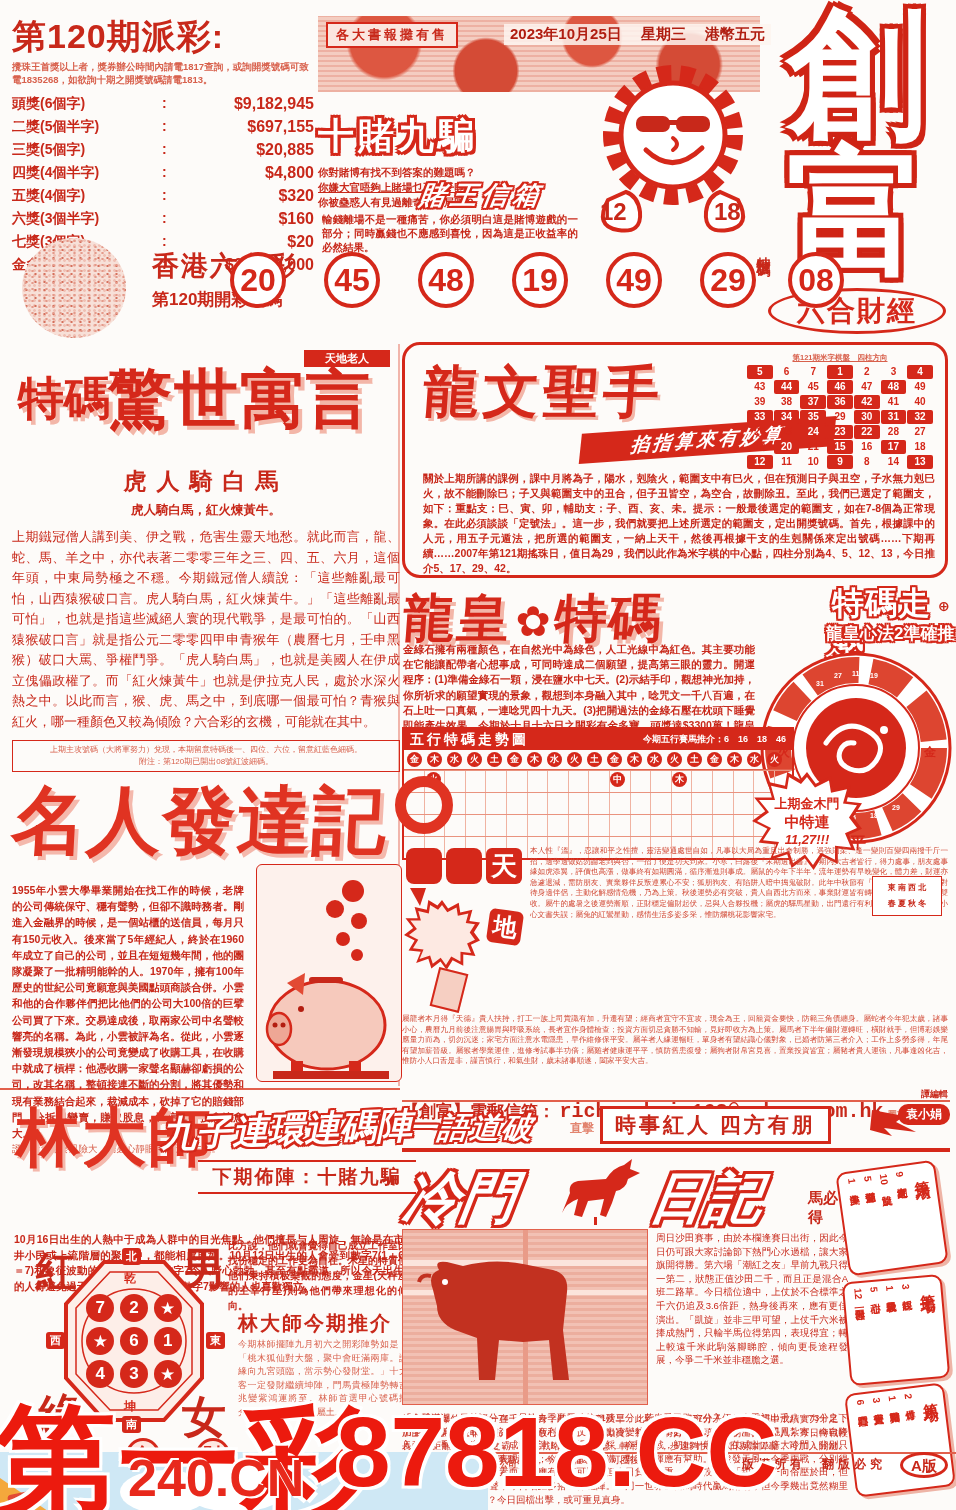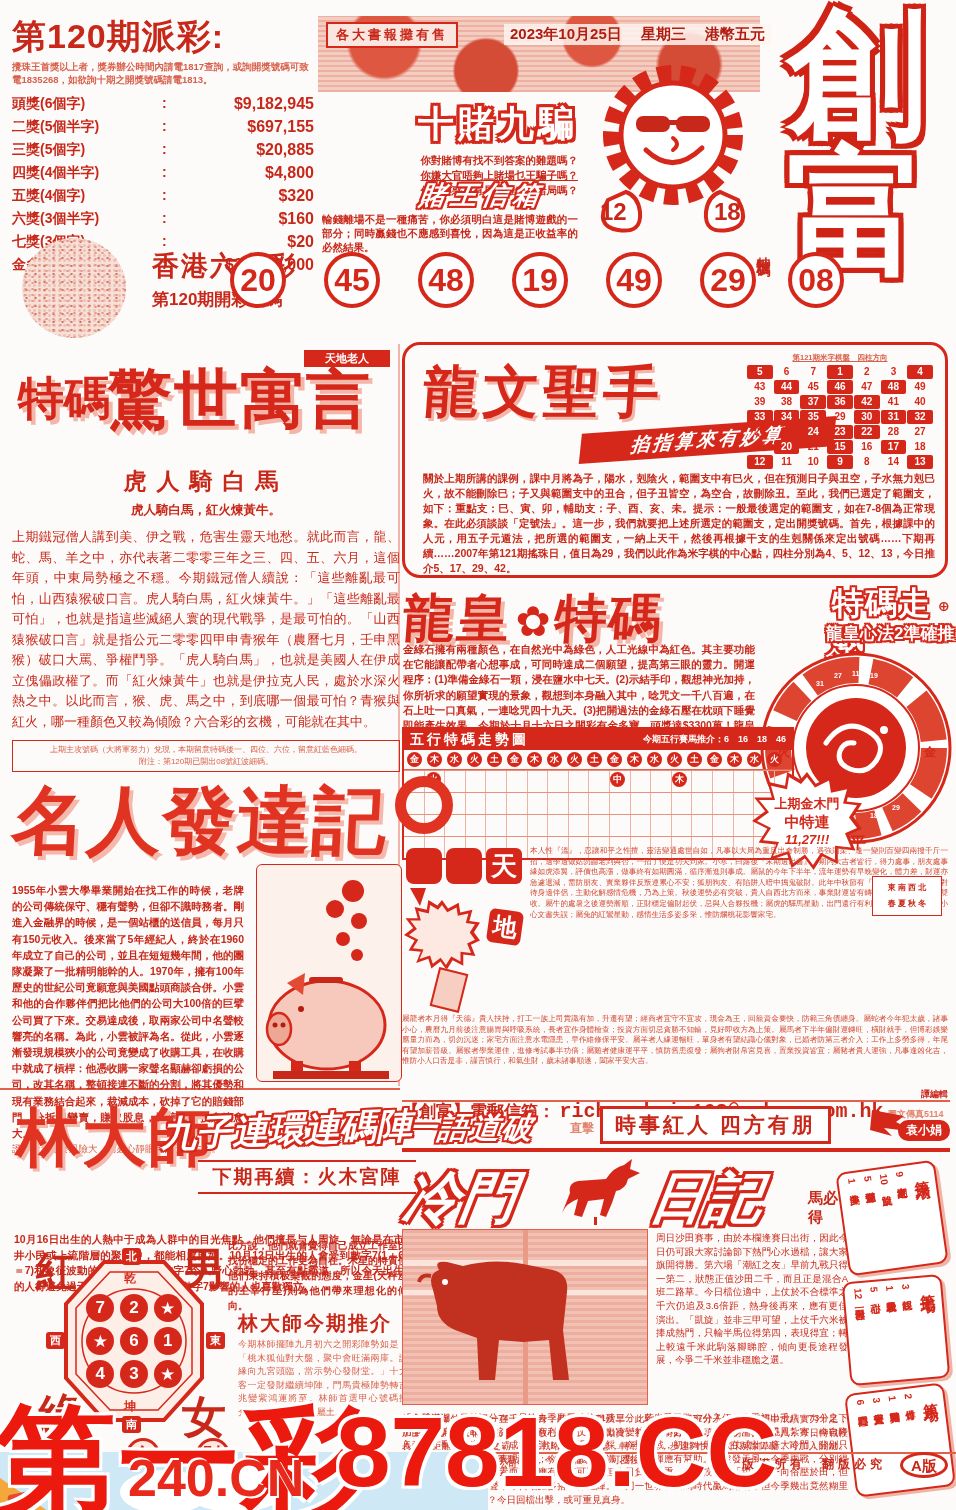--- a/index.html
+++ b/index.html
@@ -101,21 +101,21 @@
 </div>
 
 <div class="abs noise" style="left:318px;top:16px;width:442px;height:76px;">
   <div class="abs" style="left:8px;top:6px;border:2px solid var(--red2);background:#fbe6df;padding:2px 8px;font-size:13px;font-weight:900;letter-spacing:3px;">各大書報攤有售</div>
   <div class="abs b" style="left:186px;top:8px;background:rgba(253,244,240,.85);padding:1px 6px;font-size:15px;color:#b01d10;white-space:nowrap;">
     <span>2023年10月25日</span>　
     <span>星期三</span>　
     <span>港幣五元</span>
   </div>
 </div>
-<div class="abs" style="left:318px;top:100px;width:260px;text-align:right;">
+<div class="abs" style="left:318px;top:112px;width:260px;">
   <div class="outline3 w9" style="font-size:36px;letter-spacing:4px;">十賭九騙</div>
   <div class="b" style="font-size:10.5px;line-height:15px;margin-top:4px;">
     <div>你對賭博有找不到答案的難題嗎？</div>
     <div style="text-decoration:underline;">你嫌大官唔夠上賭場乜王騙子嗎？</div>
     <div>你被蠱惑人有見過離奇的賭局嗎？</div>
   </div>
 </div>
 <div class="abs outline w9" style="left:420px;top:178px;font-size:26px;font-style:italic;letter-spacing:5px;transform:skewX(-8deg);">賭王信箱</div>
 <div class="abs b jt" style="left:322px;top:212px;width:256px;font-size:10.5px;line-height:14px;">輸錢離場不是一種痛苦，你必須明白這是賭博遊戲的一部分；同時贏錢也不應感到喜悅，因為這是正收益率的必然結果。</div>
 
@@ -131,20 +131,21 @@
     <path d="M30 150 q-14 26 10 30 q24 4 22 -18 q-2 -16 -14 -20 z" fill="#fff" stroke="#d5281a" stroke-width="4"></path>
     <path d="M160 150 q14 26 -10 30 q-24 4 -22 -18 q2 -16 14 -20 z" fill="#fff" stroke="#d5281a" stroke-width="4"></path>
   </svg>
   <div class="abs w9" style="left:22px;top:148px;font-size:24px;color:#c8281a;">12</div>
   <div class="abs w9" style="left:136px;top:148px;font-size:24px;color:#c8281a;">18</div>
 </div>
 
 <div class="abs" style="left:762px;top:4px;width:190px;height:336px;text-align:center;">
   <div class="w9" style="font-size:140px;line-height:140px;color:#fff;text-shadow:5px 0 0 #cf2415,-5px 0 0 #cf2415,0 5px 0 #cf2415,0 -5px 0 #cf2415,5px 5px 0 #cf2415,-5px -5px 0 #cf2415,5px -5px 0 #cf2415,-5px 5px 0 #cf2415;">創</div>
   <div class="w9" style="font-size:140px;line-height:138px;color:#fff;text-shadow:5px 0 0 #cf2415,-5px 0 0 #cf2415,0 5px 0 #cf2415,0 -5px 0 #cf2415,5px 5px 0 #cf2415,-5px -5px 0 #cf2415,5px -5px 0 #cf2415,-5px 5px 0 #cf2415;">富</div>
+  <div class="w9" style="margin:6px auto 0;width:178px;height:46px;border:3.5px solid var(--red2);border-radius:50%;font-size:28px;line-height:40px;letter-spacing:2px;color:var(--red2);">六合財經</div>
 </div>
 
 <div class="abs speckle" style="left:22px;top:238px;width:104px;height:100px;border-radius:50%;"></div>
 <div class="abs" style="left:152px;top:248px;">
   <div class="w9" style="font-size:27px;letter-spacing:2px;">香港六合彩</div>
   <div class="w9" style="font-size:17px;margin-top:4px;">第120期開彩號碼</div>
 </div>
 <div class="abs" style="left:230px;top:252px;width:530px;display:flex;gap:38px;">
 
     <div class="circlenum">20</div>
@@ -427,27 +428,27 @@
 
 <div class="abs rule" style="left:402px;top:1100px;width:548px;height:2px;"></div>
 
 <div class="abs" style="left:402px;top:1104px;width:548px;height:48px;border-bottom:4px solid var(--red2);">
   <span class="abs outline w9" style="left:4px;top:4px;font-size:30px;font-style:italic;letter-spacing:2px;transform:skewX(-6deg);">一語道破</span>
   <span class="abs b" style="left:168px;top:16px;font-size:12px;color:#e2846f;">直擊</span>
   <span class="abs w9" style="left:198px;top:2px;border:3px solid var(--red2);padding:2px 12px;font-size:21px;letter-spacing:3px;background:#fff;">時事紅人 四方有朋</span>
   <svg class="abs" style="left:468px;top:2px;" width="46" height="36" viewBox="0 0 46 36">
     <polygon points="2,4 34,10 26,16 46,26 14,22 22,30 0,24" fill="#d5281a"></polygon>
   </svg>
-  <span class="abs" style="right:0;top:16px;background:var(--red2);color:#fff;border-radius:10px;padding:2px 8px;font-size:12px;font-weight:bold;">袁小娟</span>
+  <span class="abs" style="right:0;top:0;background:var(--red2);color:#fff;border-radius:10px;padding:2px 8px;font-size:12px;font-weight:bold;">袁小娟</span>
 </div>
 
 <div class="abs" style="left:12px;top:1092px;width:392px;height:400px;">
   <span class="abs w9" style="left:4px;top:2px;font-size:64px;letter-spacing:2px;color:#e03322;text-shadow:3px 3px 0 #f4b8ac;">林大師</span>
   <span class="abs outline w9" style="left:148px;top:14px;font-size:36px;white-space:nowrap;transform:rotate(-2deg);font-style:italic;">九子連環連碼陣</span>
-  <div class="abs w9" style="left:186px;top:68px;width:218px;border-top:2.5px solid var(--red2);border-bottom:2.5px solid var(--red2);font-size:19px;letter-spacing:2px;text-align:center;padding:2px 0;">下期再續：火木宮陣</div>
+  <div class="abs w9" style="left:186px;top:68px;width:218px;border-top:2.5px solid var(--red2);border-bottom:2.5px solid var(--red2);font-size:19px;letter-spacing:2px;text-align:center;padding:2px 0;">下期佈陣：十賭九騙</div>
   <div class="jt abs" style="left:2px;top:140px;width:390px;font-size:10.5px;line-height:15.5px;font-weight:bold;">10月16日出生的人熱中于成為人群中的目光焦點，他們擅長与人周旋，無論是在市井小民或上流階層的聚會中，都能相處自如。10月12日出生的人會受到數字7(1＋6＝7)和象征波動的木星所影響。數字7令人野心勃勃，甚至有點霸道，所以今天出生的人得避免過于專橫或咄咄逼人。受數字7影響的人也喜歡獨立。</div>
   <div class="abs w9" style="left:24px;top:152px;font-size:40px;">紅</div>
   <div class="abs w9" style="left:170px;top:148px;font-size:44px;">男</div>
   <div class="abs w9" style="left:26px;top:294px;font-size:44px;">綠</div>
   <div class="abs w9" style="left:170px;top:296px;font-size:44px;">女</div>
 
   <div class="abs" style="left:48px;top:164px;width:148px;height:170px;">
     <svg class="abs" style="left:0;top:0;" width="148" height="170" viewBox="0 0 148 170">
       <polygon points="44,6 104,6 142,48 142,122 104,164 44,164 6,122 6,48" fill="#fdeee8" stroke="#d5281a" stroke-width="4"></polygon>
       <polygon points="50,16 98,16 132,52 132,118 98,154 50,154 16,118 16,52" fill="none" stroke="#d5281a" stroke-width="1.5"></polygon>

